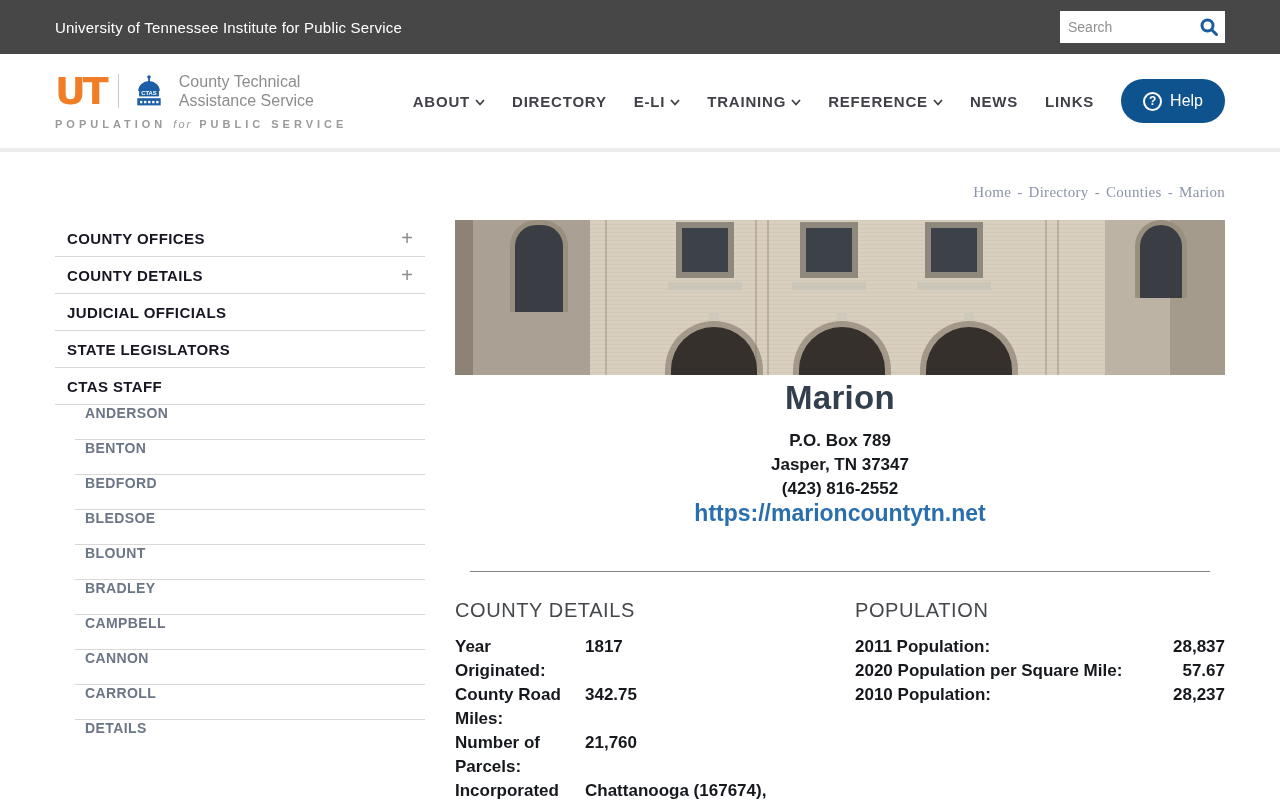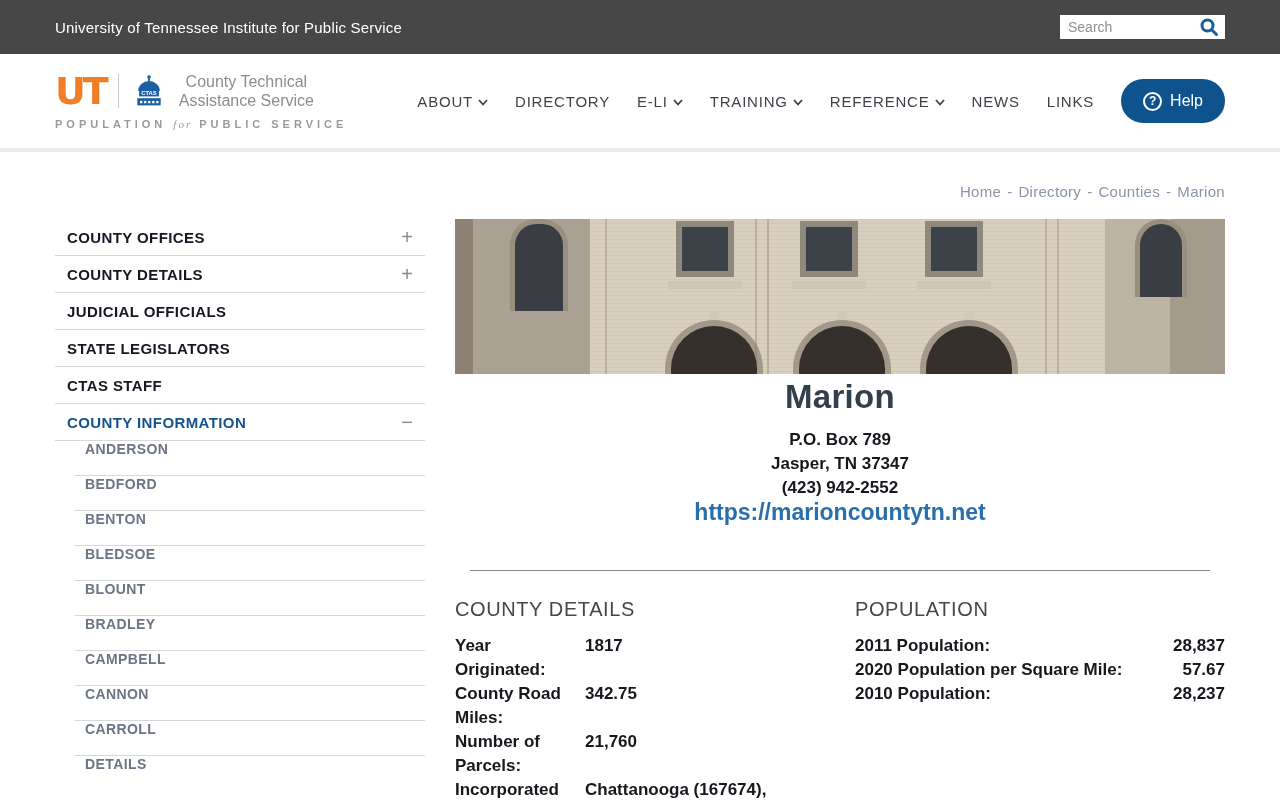--- a/index.html
+++ b/index.html
@@ -3,55 +3,55 @@
 <meta charset="utf-8">
 <style>
   * { margin:0; padding:0; box-sizing:border-box; }
   html,body { width:1280px; height:800px; overflow:hidden; background:#fff;
               font-family:"Liberation Sans", sans-serif; }
 
   
   .topbar { height:54px; background:#474747; display:flex; align-items:center;
             justify-content:space-between; padding:8px 55px; }
   .topbar-title { color:#fff; font-size:15px; font-weight:500; letter-spacing:.2px; cursor:pointer; }
-  .searchbox { width:165px; height:24px; background:#fff; display:flex; align-items:center; }
+  .searchbox { width:165px; height:32px; background:#fff; display:flex; align-items:center; }
   .searchbox input { border:0; outline:none; flex:1; min-width:0; padding:0 8px;
                      font-size:14px; color:#333; font-family:"Liberation Sans",sans-serif; }
   .searchbox input::placeholder { color:#8f8f8f; }
   .search-btn { width:32px; height:30px; border:0; background:transparent; cursor:pointer;
                 display:flex; align-items:center; justify-content:center; }
 
   
   .header { height:98px; background:#fff; border-bottom:4px solid #ececec;
             display:flex; align-items:center; justify-content:space-between; padding:0 55px; }
   .brand { display:flex; flex-direction:column; cursor:pointer; }
   .brand-top { display:flex; align-items:center; gap:12px; }
   .ut-mark { font-size:38px; font-weight:800; color:#f07e26; letter-spacing:-3px;
              font-family:"DejaVu Sans", sans-serif; line-height:1; }
   .brand-divider { width:1px; height:34px; background:#c9c9c9; }
-  .org-name { color:#8d8d8d; font-size:16px; line-height:19px; font-weight:500;text-align:center; }
+  .org-name { color:#8d8d8d; font-size:16px; line-height:19px; font-weight:500; }
   .institute-line { margin-top:8px; color:#9a9a9a; font-size:11px; letter-spacing:4px;
                     font-weight:600; }
   .institute-line .for { text-transform:lowercase; font-style:italic; letter-spacing:2px;
-                         font-family:Liberation Serif, serif; font-weight:400; }
+                         font-family:Liberation Sans, sans-serif; font-weight:400; }
   .nav { display:flex; align-items:center; gap:27px; }
-  .nav-item { display:flex; align-items:center; gap:5px; font-size:15px; font-weight:400;
+  .nav-item { display:flex; align-items:center; gap:5px; font-size:15px; font-weight:700;
               color:#413f48; letter-spacing:.8px; cursor:pointer; white-space:nowrap; }
   .chev { display:inline-block; margin-top:2px; }
   .help-btn { display:flex; align-items:center; gap:8px; background:#0f538e; color:#fff;
               border:0; border-radius:25px; height:44px; padding:0 22px; font-size:16px;
               cursor:pointer; font-family:"Liberation Sans",sans-serif; }
   .help-q { width:19px; height:19px; border:2px solid #fff; border-radius:50%; display:flex;
             align-items:center; justify-content:center; font-size:12px; font-weight:700; }
 
   
   .page-body { padding:0 55px; }
   .breadcrumb { margin:31px 0 19px; text-align:right; font-size:15px; color:#8b94a8;
                 letter-spacing:.3px; }
-  .breadcrumb span { cursor:default; }
+  .breadcrumb span { cursor:default;font-family:Liberation Serif, serif; }
   .crumb-link { cursor:pointer; }
   .crumb-sep { margin:0 6px; }
 
   
   .content-row { display:flex; gap:30px; align-items:flex-start; }
   .sidebar { width:370px; flex:0 0 370px; }
   .main { flex:1; }
 
   
   .side-item { height:37px; display:flex; align-items:center; justify-content:space-between;
@@ -231,34 +231,30 @@
         <span class="side-toggle"></span>
       </div>
       <div class="side-item">
         <span class="side-label">STATE LEGISLATORS</span>
         <span class="side-toggle"></span>
       </div>
       <div class="side-item">
         <span class="side-label">CTAS STAFF</span>
         <span class="side-toggle"></span>
       </div>
-      <div class="side-item active">
-        <span class="side-label">COUNTY INFORMATION</span>
-        <span class="side-toggle">−</span>
-      </div>
 
       <div class="county-list">
         <div class="county-item">
             <span class="county-label">ANDERSON</span>
           </div>
         <div class="county-item">
+            <span class="county-label">BENTON</span>
+          </div>
+        <div class="county-item">
             <span class="county-label">BEDFORD</span>
-          </div>
-        <div class="county-item">
-            <span class="county-label">BENTON</span>
           </div>
         <div class="county-item">
             <span class="county-label">BLEDSOE</span>
           </div>
         <div class="county-item">
             <span class="county-label">BLOUNT</span>
           </div>
         <div class="county-item">
             <span class="county-label">BRADLEY</span>
           </div>
@@ -301,21 +297,21 @@
         <div class="arch" style="left:216px"></div>
         <div class="arch" style="left:344px"></div>
         <div class="arch" style="left:471px"></div>
       </div>
 
       <h1 class="county-title">Marion</h1>
 
       <div class="addr">
         <div>P.O. Box 789</div>
         <div>Jasper, TN 37347</div>
-        <div>(423) 942-2552</div>
+        <div>(423) 816-2552</div>
       </div>
       <a class="site-link">https://marioncountytn.net</a>
 
       <hr class="rule">
 
       <div class="stats">
 
         <div>
           <div class="stat-heading">COUNTY DETAILS</div>
           <div class="rows">

